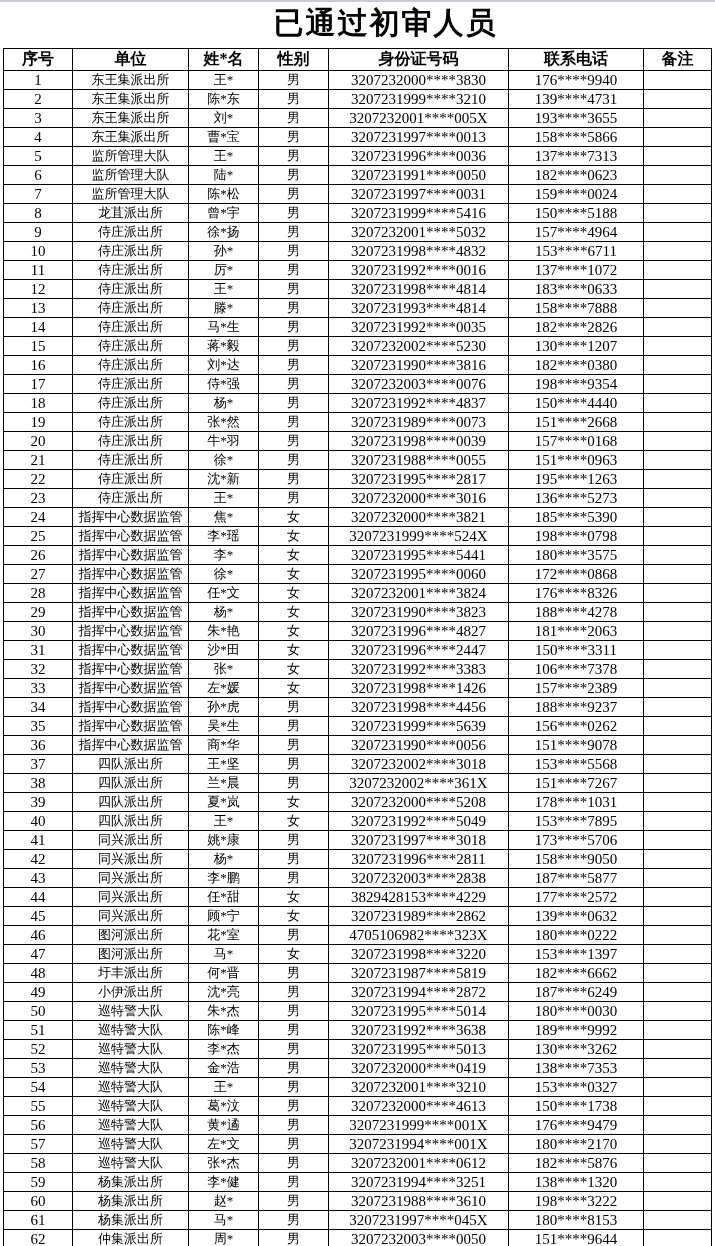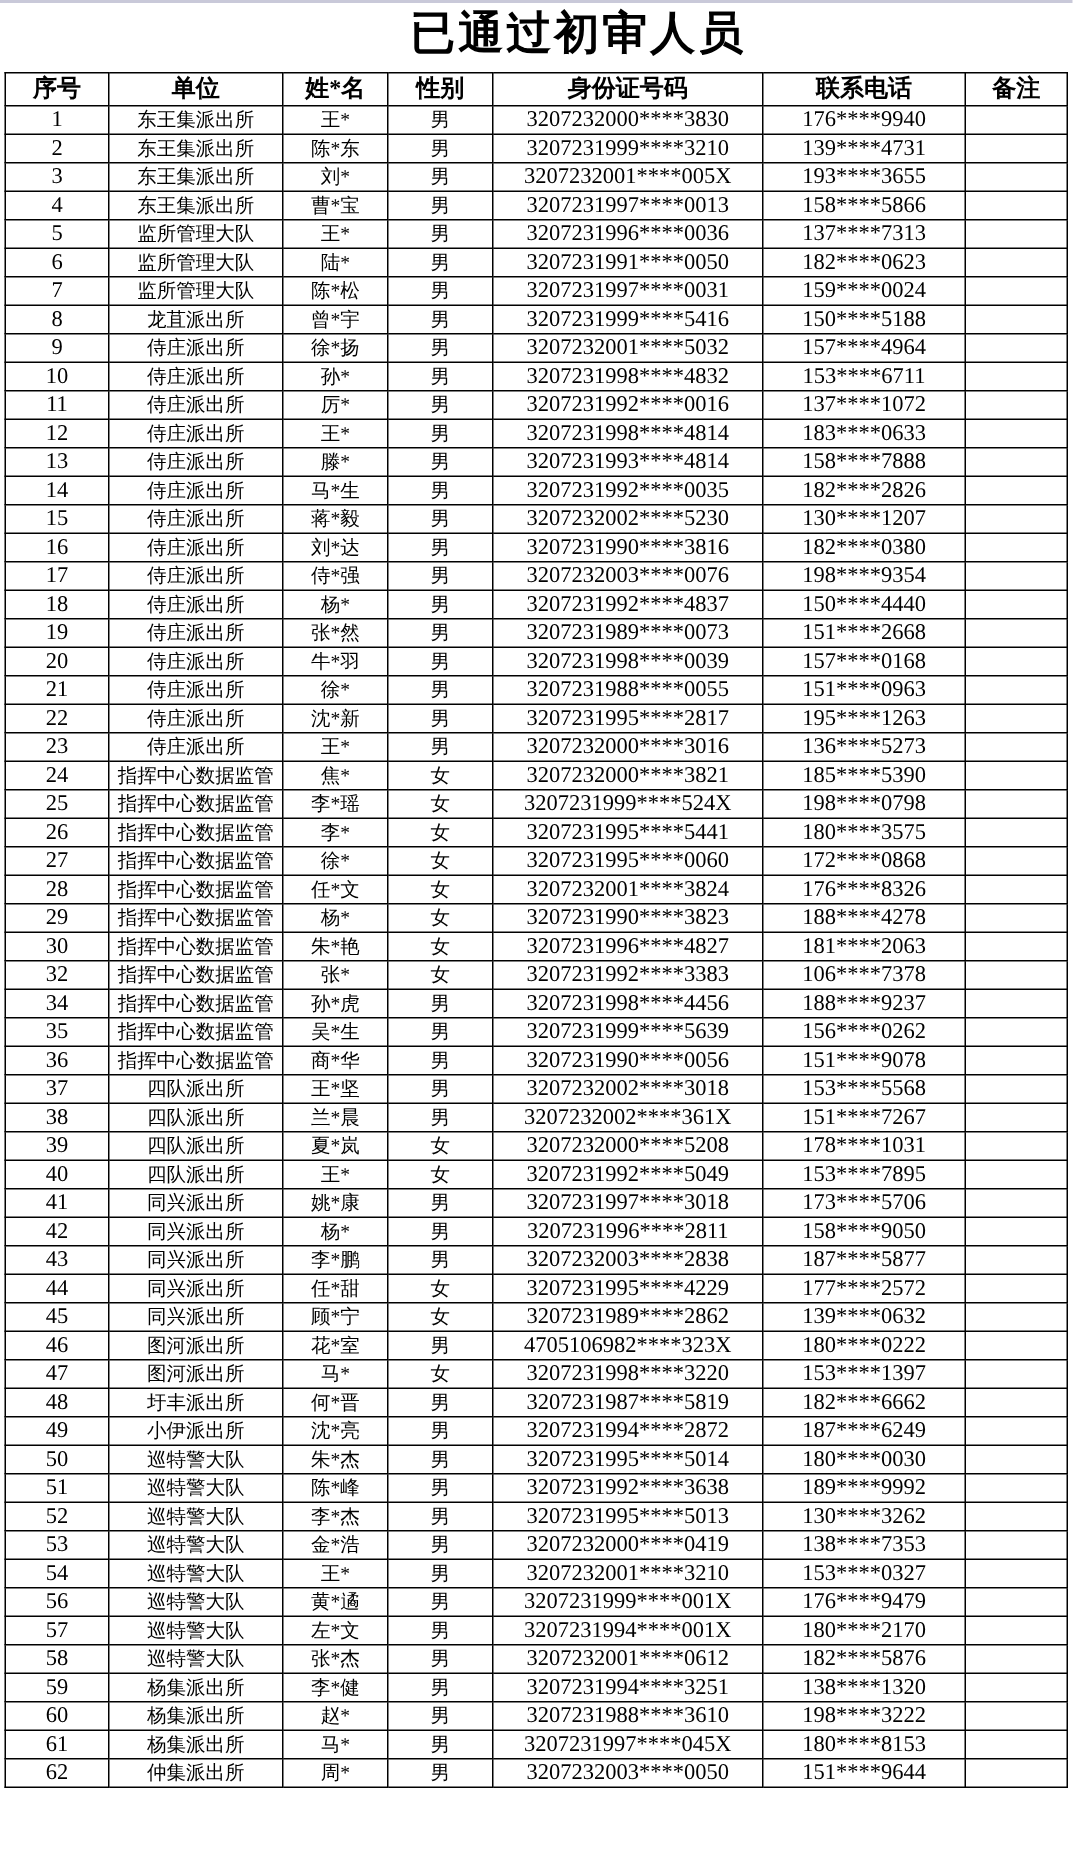--- a/index.html
+++ b/index.html
@@ -362,26 +362,44 @@
       <tr>
         <td class="num">30</td>
         <td class="cjk">指挥中心数据监管</td>
         <td class="cjk">朱*艳</td>
         <td class="cjk">女</td>
         <td class="num">3207231996****4827</td>
         <td class="num">181****2063</td>
         <td class="cjk"></td>
       </tr>
       <tr>
+        <td class="num">31</td>
+        <td class="cjk">指挥中心数据监管</td>
+        <td class="cjk">沙*田</td>
+        <td class="cjk">女</td>
+        <td class="num">3207231996****2447</td>
+        <td class="num">150****3311</td>
+        <td class="cjk"></td>
+      </tr>
+      <tr>
         <td class="num">32</td>
         <td class="cjk">指挥中心数据监管</td>
         <td class="cjk">张*</td>
         <td class="cjk">女</td>
         <td class="num">3207231992****3383</td>
         <td class="num">106****7378</td>
+        <td class="cjk"></td>
+      </tr>
+      <tr>
+        <td class="num">33</td>
+        <td class="cjk">指挥中心数据监管</td>
+        <td class="cjk">左*媛</td>
+        <td class="cjk">女</td>
+        <td class="num">3207231998****1426</td>
+        <td class="num">157****2389</td>
         <td class="cjk"></td>
       </tr>
       <tr>
         <td class="num">34</td>
         <td class="cjk">指挥中心数据监管</td>
         <td class="cjk">孙*虎</td>
         <td class="cjk">男</td>
         <td class="num">3207231998****4456</td>
         <td class="num">188****9237</td>
         <td class="cjk"></td>
@@ -465,21 +483,21 @@
         <td class="cjk">男</td>
         <td class="num">3207232003****2838</td>
         <td class="num">187****5877</td>
         <td class="cjk"></td>
       </tr>
       <tr>
         <td class="num">44</td>
         <td class="cjk">同兴派出所</td>
         <td class="cjk">任*甜</td>
         <td class="cjk">女</td>
-        <td class="num">3207231995****4229</td>
+        <td class="num">3829428153****4229</td>
         <td class="num">177****2572</td>
         <td class="cjk"></td>
       </tr>
       <tr>
         <td class="num">45</td>
         <td class="cjk">同兴派出所</td>
         <td class="cjk">顾*宁</td>
         <td class="cjk">女</td>
         <td class="num">3207231989****2862</td>
         <td class="num">139****0632</td>
@@ -557,20 +575,29 @@
         <td class="num">138****7353</td>
         <td class="cjk"></td>
       </tr>
       <tr>
         <td class="num">54</td>
         <td class="cjk">巡特警大队</td>
         <td class="cjk">王*</td>
         <td class="cjk">男</td>
         <td class="num">3207232001****3210</td>
         <td class="num">153****0327</td>
+        <td class="cjk"></td>
+      </tr>
+      <tr>
+        <td class="num">55</td>
+        <td class="cjk">巡特警大队</td>
+        <td class="cjk">葛*汶</td>
+        <td class="cjk">男</td>
+        <td class="num">3207232000****4613</td>
+        <td class="num">150****1738</td>
         <td class="cjk"></td>
       </tr>
       <tr>
         <td class="num">56</td>
         <td class="cjk">巡特警大队</td>
         <td class="cjk">黄*遹</td>
         <td class="cjk">男</td>
         <td class="num">3207231999****001X</td>
         <td class="num">176****9479</td>
         <td class="cjk"></td>

